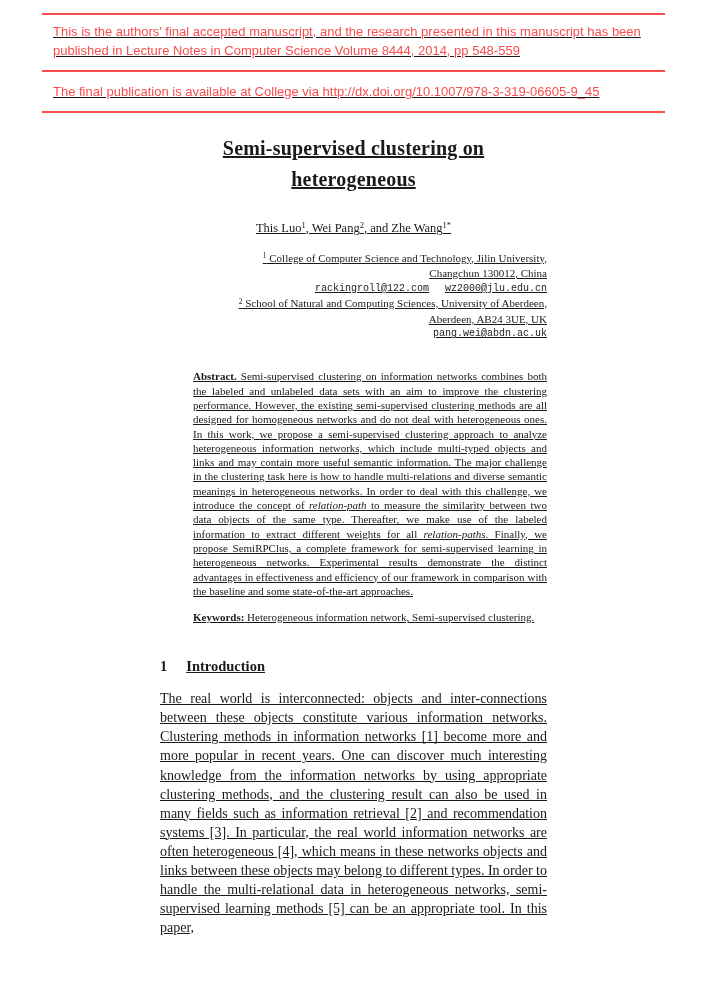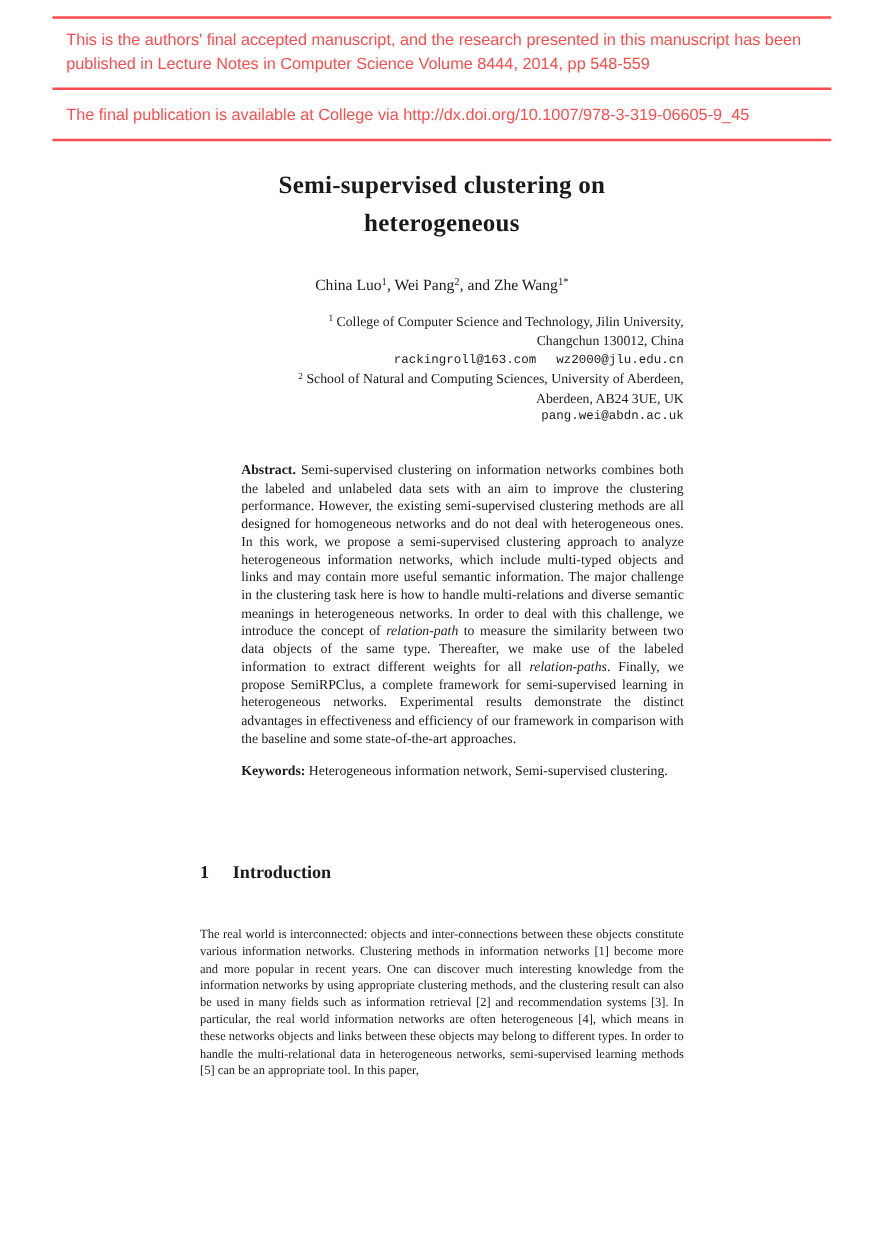--- a/index.html
+++ b/index.html
@@ -4,20 +4,21 @@
 <style>
   html, body { margin: 0; padding: 0; background: #ffffff; }
   .page {
     position: relative;
     width: 707px;
     height: 966px;
     background: #ffffff;
     font-family: "Liberation Serif", serif;
     color: #1a1a1a;
     overflow: hidden;
+    text-decoration: underline;
   }
 
   
   .banner {
     margin: 13px 42px 0 42px;
     font-family: "Liberation Sans", sans-serif;
     color: var(--accent, #fb4d4d);
   }
   .red-rule { height: 2px; background: var(--accent, #fb4d4d); border: none; margin: 0; }
   .banner p {
@@ -72,29 +73,29 @@
     text-align: justify;
   }
   .keywords {
     margin: 12px 0 0 33px;
     font-size: 11px;
     line-height: 1.3;
     text-align: justify;
   }
 
   .section-heading {
-    margin: 66px 0 0 0;
+    margin: 34px 0 0 0;
     font-size: 14.5px;
     font-weight: bold;
   }
   .sec-num { display: inline-block; margin-right: 19px; }
 
   .body-text {
-    margin: 34px 0 0 0;
-    font-size: 10px;
+    margin: 14px 0 0 0;
+    font-size: 14px;
     line-height: 1.36;
     text-align: justify;
   }
 </style>
 </head>
 <body>
 
 <div class="page">
 
   <div class="banner">
@@ -102,26 +103,26 @@
     <p>This is the authors' final accepted manuscript, and the research presented in this manuscript has been published in Lecture Notes in Computer Science Volume 8444, 2014, pp 548-559</p>
     <div class="red-rule"></div>
     <p class="second"><span>The final publication is available at College via </span><span class="doi-link">http://dx.doi.org/10.1007/978-3-319-06605-9_45</span></p>
     <div class="red-rule"></div>
   </div>
 
   <div class="content">
 
     <h1 class="title"><span>Semi-supervised clustering on heterogeneous</span><br></h1>
 
-    <p class="authors"><span><span>China Luo</span><sup>1</sup></span><span><span>, Wei Pang</span><sup>2</sup></span><span><span>, and Zhe Wang</span><sup>1*</sup></span></p>
+    <p class="authors"><span><span>This Luo</span><sup>1</sup></span><span><span>, Wei Pang</span><sup>2</sup></span><span><span>, and Zhe Wang</span><sup>1*</sup></span></p>
 
     <div class="affiliations">
       <div><sup>1</sup><span> College of Computer Science and Technology, Jilin University,</span></div>
       <div>Changchun 130012, China</div>
-      <div class="mono"><span>rackingroll@163.com</span><span class="email-2">wz2000@jlu.edu.cn</span></div>
+      <div class="mono"><span>rackingroll@122.com</span><span class="email-2">wz2000@jlu.edu.cn</span></div>
       <div><sup>2</sup><span> School of Natural and Computing Sciences, University of Aberdeen,</span></div>
       <div>Aberdeen, AB24 3UE, UK</div>
       <div class="mono"><span>pang.wei@abdn.ac.uk</span></div>
     </div>
 
     <p class="abstract"><b>Abstract.</b><span> Semi-supervised clustering on information networks combines both the labeled and unlabeled data sets with an aim to improve the clustering performance. However, the existing semi-supervised clustering methods are all designed for homogeneous networks and do not deal with heterogeneous ones. In this work, we propose a semi-supervised clustering approach to analyze heterogeneous information networks, which include multi-typed objects and links and may contain more useful semantic information. The major challenge in the clustering task here is how to handle multi-relations and diverse semantic meanings in heterogeneous networks. In order to deal with this challenge, we introduce the concept of </span><i>relation-path</i><span> to measure the similarity between two data objects of the same type. Thereafter, we make use of the labeled information to extract different weights for all </span><i>relation-paths</i><span>. Finally, we propose SemiRPClus, a complete framework for semi-supervised learning in heterogeneous networks. Experimental results demonstrate the distinct advantages in effectiveness and efficiency of our framework in comparison with the baseline and some state-of-the-art approaches.</span></p>
 
     <p class="keywords"><b>Keywords:</b><span> Heterogeneous information network, Semi-supervised clustering.</span></p>
 
     <h2 class="section-heading"><span class="sec-num">1</span><span>Introduction</span></h2>

